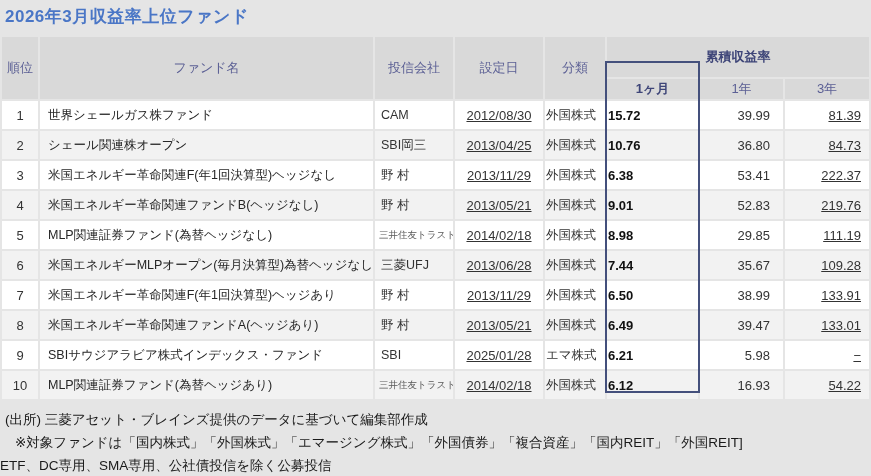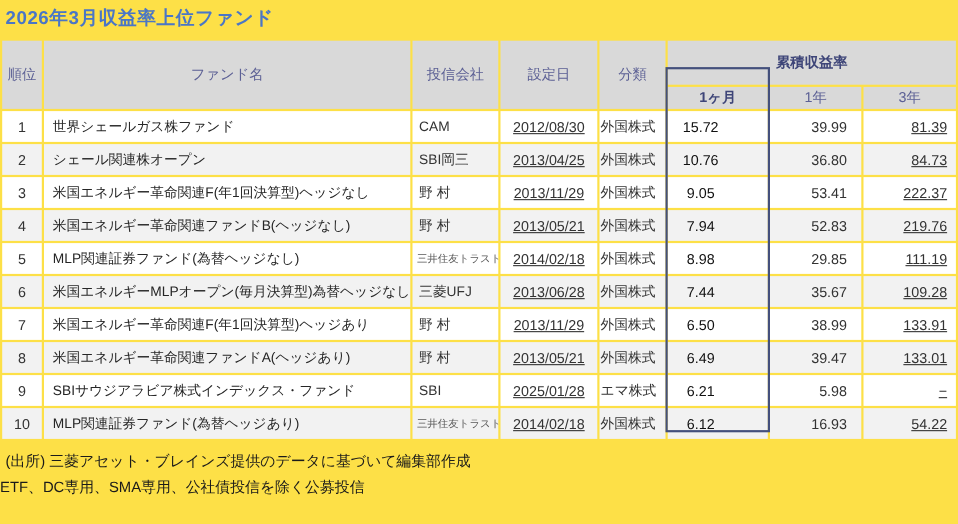--- a/index.html
+++ b/index.html
@@ -1,19 +1,19 @@
 <!DOCTYPE html>
 <html><head>
 <meta charset="utf-8">
 <style>
   html,body{margin:0;padding:0;background:#ffffff;}
   .page{
     width:871px;height:476px;box-sizing:border-box;
     font-family:"Liberation Sans","DejaVu Sans",sans-serif;
-    background:#fde047;position:relative;overflow:hidden;
+    background:#e5e5e5;position:relative;overflow:hidden;
   }
   .title{
     margin:0;padding:5px 0 7px 5px;
     font-size:17px;font-weight:bold;color:#4A76C6;
     letter-spacing:0.5px;
   }
   .table-wrap{position:relative;width:871px;}
   table{
     border-collapse:separate;border-spacing:2px;
     table-layout:fixed;width:871px;
@@ -28,21 +28,21 @@
   th.group{font-weight:bold;color:#3E4578;}
   th.col-m1{font-weight:bold;color:#3E4578;}
   tbody td{height:28px;font-size:13px;color:#333333;background:#ffffff;}
   tbody tr:nth-child(even) td{background:#F2F2F2;}
   .c-rank{text-align:center;color:#333333;}
   .c-name{text-align:left;padding-left:8px;font-size:12.5px;color:#262626;}
   .c-comp{text-align:left;padding-left:6px;font-size:12.5px;color:#333333;}
   .c-comp.small{font-size:9.5px;padding-left:4px;color:#595959;}
   .c-date{text-align:center;text-decoration:underline;}
   .c-cat{text-align:left;font-size:12.5px;}
-  .c-m1{text-align:center;padding-right:32px;font-weight:normal;color:#111111;}
+  .c-m1{text-align:left;padding-right:32px;font-weight:bold;color:#111111;}
   .c-y1{text-align:right;padding-right:13px;}
   .c-y3{text-align:right;padding-right:8px;text-decoration:underline;}
   .highlight{
     position:absolute;border:2px solid #44507C;
     box-sizing:border-box;pointer-events:none;
   }
   .footer{margin:7px 0 0 0;}
   .footer p{
     margin:0;font-size:13.5px;color:#1a1a1a;line-height:23px;
     white-space:nowrap;
@@ -105,31 +105,31 @@
             <td class="c-m1 col-m1">10.76</td>
             <td class="c-y1">36.80</td>
             <td class="c-y3">84.73</td>
           </tr>
           <tr>
             <td class="c-rank">3</td>
             <td class="c-name">米国エネルギー革命関連F(年1回決算型)ヘッジなし</td>
             <td class="c-comp">野 村</td>
             <td class="c-date">2013/11/29</td>
             <td class="c-cat">外国株式</td>
-            <td class="c-m1 col-m1">9.05</td>
+            <td class="c-m1 col-m1">6.38</td>
             <td class="c-y1">53.41</td>
             <td class="c-y3">222.37</td>
           </tr>
           <tr>
             <td class="c-rank">4</td>
             <td class="c-name">米国エネルギー革命関連ファンドB(ヘッジなし)</td>
             <td class="c-comp">野 村</td>
             <td class="c-date">2013/05/21</td>
             <td class="c-cat">外国株式</td>
-            <td class="c-m1 col-m1">7.94</td>
+            <td class="c-m1 col-m1">9.01</td>
             <td class="c-y1">52.83</td>
             <td class="c-y3">219.76</td>
           </tr>
           <tr>
             <td class="c-rank">5</td>
             <td class="c-name">MLP関連証券ファンド(為替ヘッジなし)</td>
             <td class="c-comp small">三井住友トラスト</td>
             <td class="c-date">2014/02/18</td>
             <td class="c-cat">外国株式</td>
             <td class="c-m1 col-m1">8.98</td>
@@ -186,16 +186,17 @@
             <td class="c-y1">16.93</td>
             <td class="c-y3">54.22</td>
           </tr>
         </tbody>
     </table>
     <div class="highlight" style="left: 605px; top: 26px; width: 95px; height: 332px; border-color: rgb(68, 80, 124);"></div>
   </div>
 
   <div class="footer">
     <p class="f-source">(出所) 三菱アセット・ブレインズ提供のデータに基づいて編集部作成</p>
+    <p class="f-note1">※対象ファンドは「国内株式」「外国株式」「エマージング株式」「外国債券」「複合資産」「国内REIT」「外国REIT]</p>
     <p class="f-note2">ETF、DC専用、SMA専用、公社債投信を除く公募投信</p>
   </div>
 
 </div>
 
 </body></html>

